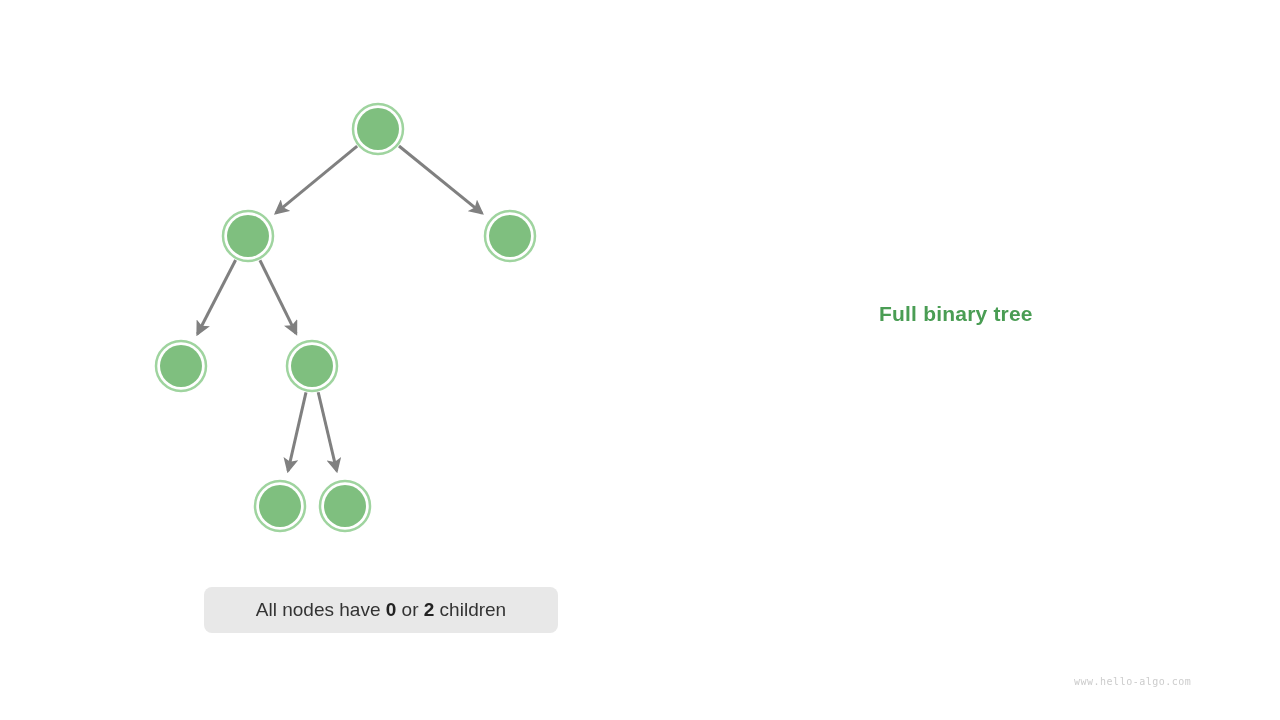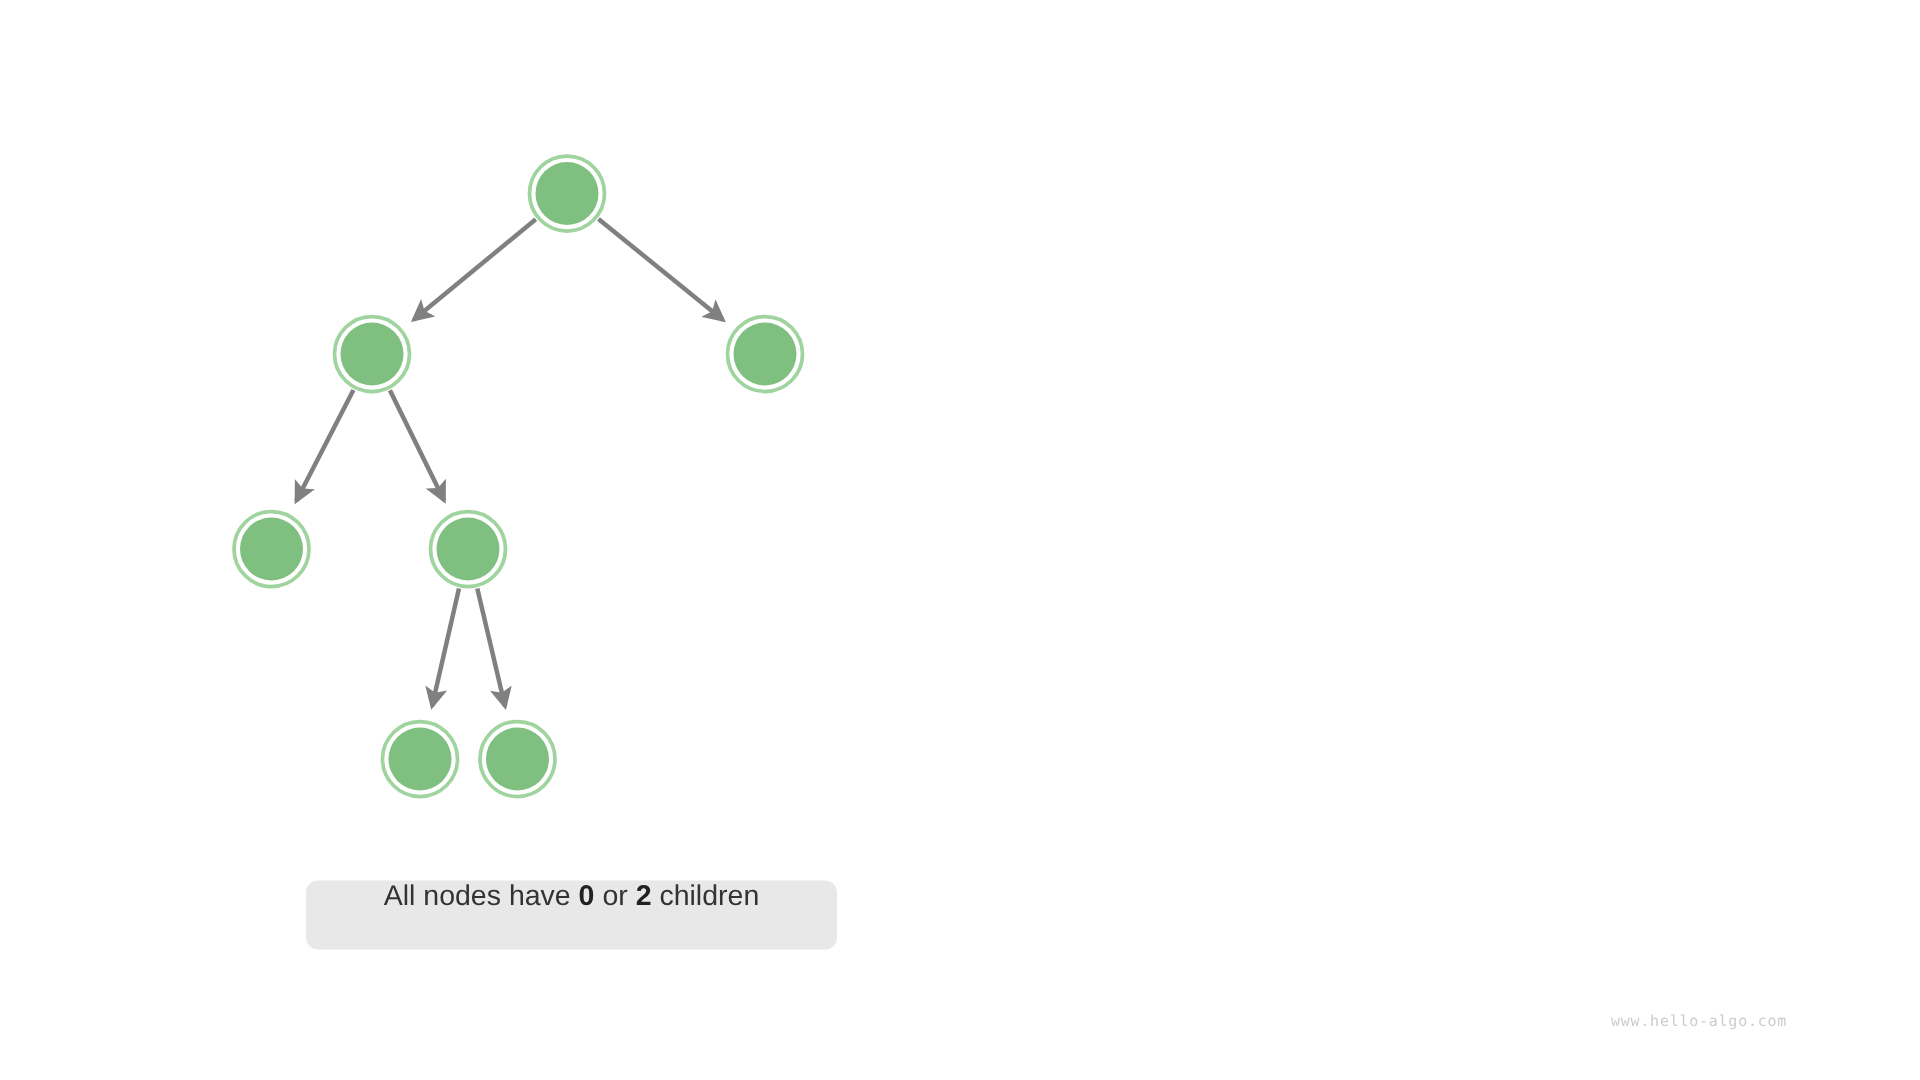--- a/index.html
+++ b/index.html
@@ -35,20 +35,21 @@
   }
   .caption-box {
     position: absolute;
     left: 204px;
     top: 587px;
     width: 354px;
     height: 46px;
     background: #e8e8e8;
     border-radius: 8px;
     display: flex;
+    align-items: center;
     justify-content: center;
   }
   .caption-text {
     font-family: "Liberation Sans", sans-serif;
     font-size: 19px;
     color: #333333;
     white-space: nowrap;
   }
   .caption-text b {
     font-weight: bold;
@@ -109,20 +110,21 @@
           <circle cx="280" cy="506" r="25" fill="none" stroke="#9fd49f" stroke-width="2.5"></circle>
           <circle cx="280" cy="506" r="21" fill="#7fbf7f"></circle>
         </g>
         <g>
           <circle cx="345" cy="506" r="25" fill="none" stroke="#9fd49f" stroke-width="2.5"></circle>
           <circle cx="345" cy="506" r="21" fill="#7fbf7f"></circle>
         </g>
       </g>
   </svg>
 
+  <div class="diagram-title">Full binary tree</div>
 
   <div class="caption-box">
     <div class="caption-text">
       <span>All nodes have </span><b>0</b><span> or </span><b>2</b><span> children</span>
     </div>
   </div>
 
   <div class="watermark">www.hello-algo.com</div>
 
 </div>

